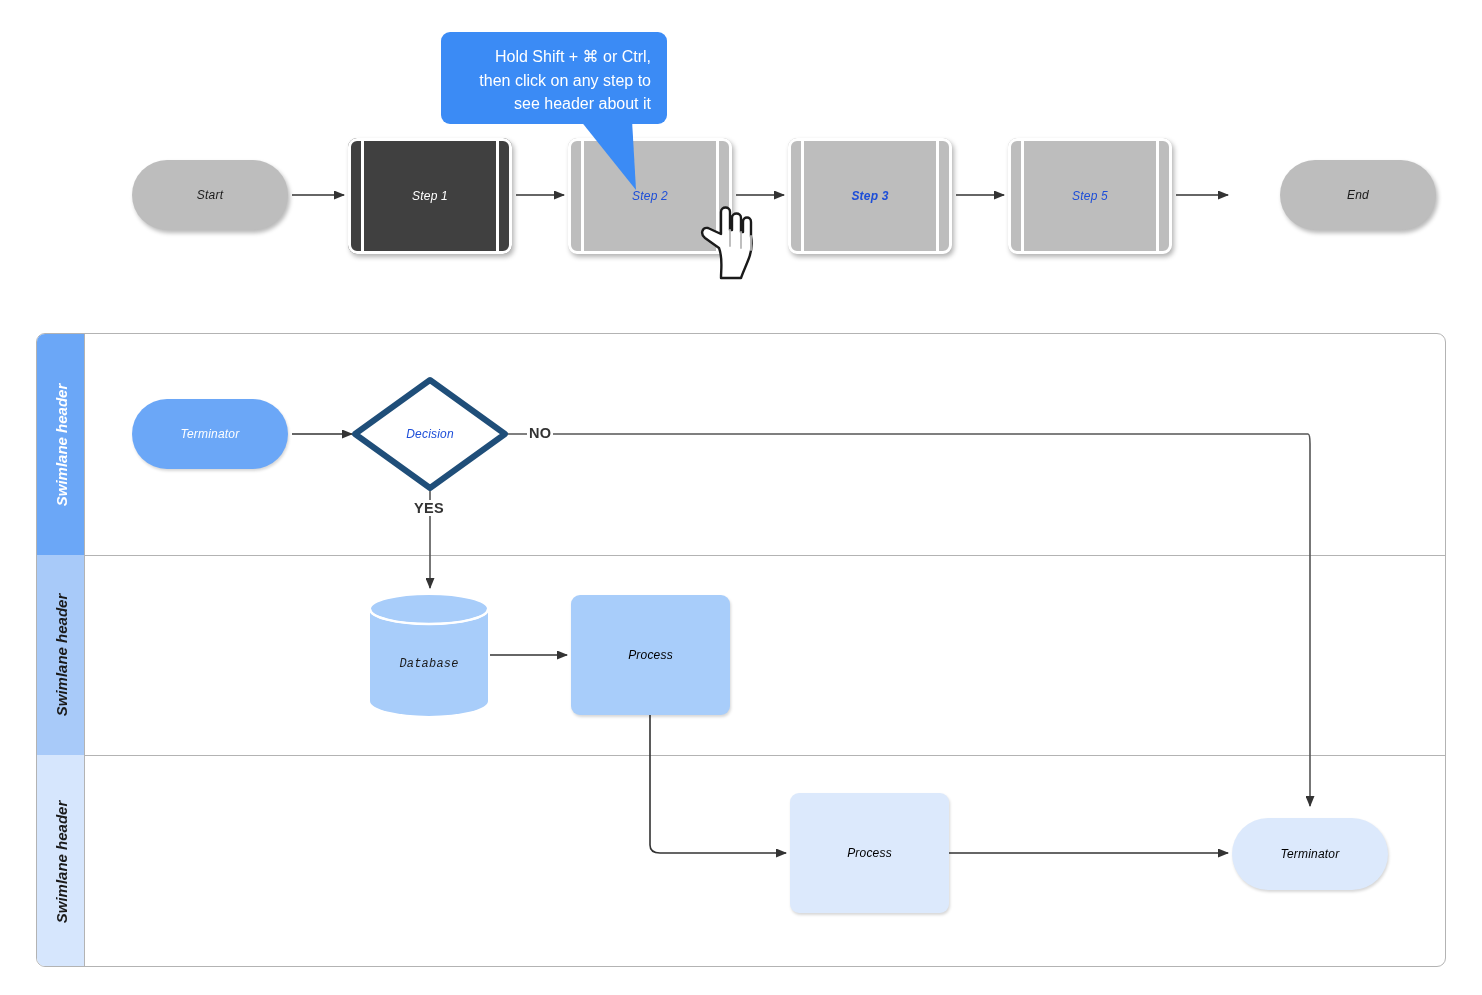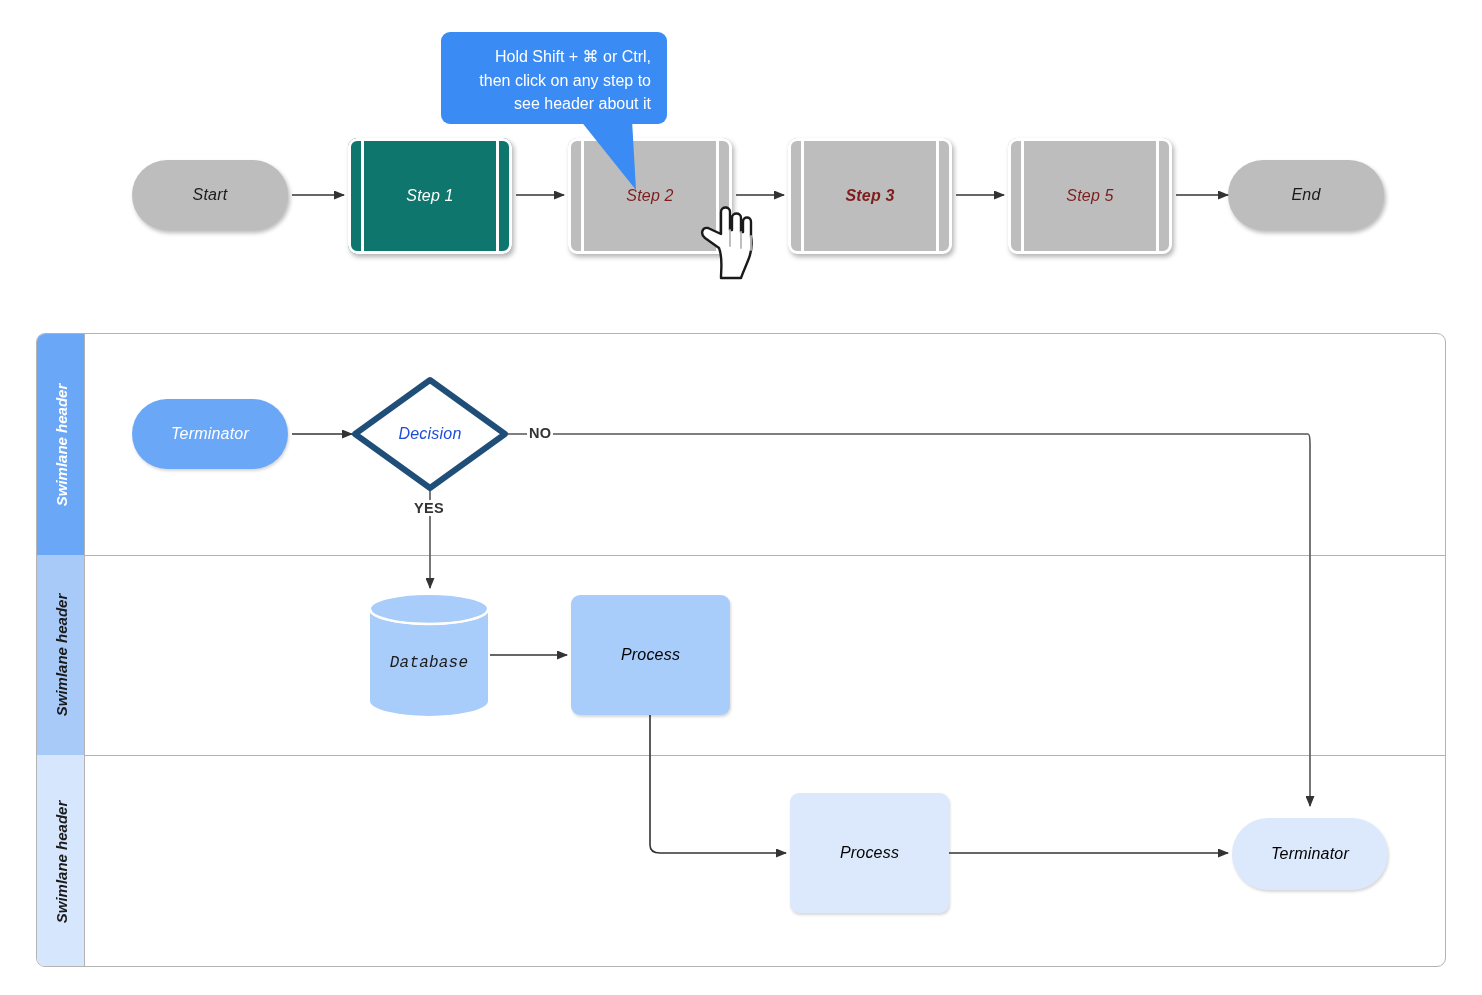--- a/index.html
+++ b/index.html
@@ -25,58 +25,58 @@
   .abs { position: absolute; }
 
   
   .shp-label {
     position: absolute;
     inset: 0;
     display: flex;
     align-items: center;
     justify-content: center;
     font-style: italic;
-    font-size: 16px;
+    font-size: 12px;
     letter-spacing: .2px;
     pointer-events: none;
     text-align: center;
     line-height: 1.2;
   }
 
   
   .term-gray {
     background: #bdbdbd;
     border-radius: 40px;
     box-shadow: 2px 3px 4px rgba(0,0,0,.28);
     color: #1b1b1b;
   }
 
   
   .predef {
     border-radius: 9px;
     box-shadow: 2px 3px 5px rgba(0,0,0,.30);
     background: #bdbdbd;
   }
-  .predef.sel { background: #0f766e; }
+  .predef.sel { background: #404040; }
   .predef .bar {
     position: absolute;
     top: 0; bottom: 0;
     width: 3px;
     background: #ffffff;
   }
   .predef .bar.l { left: 13px; }
   .predef .bar.r { right: 13px; }
   .predef .edge {
     position: absolute;
     inset: 0;
     border: 3px solid #ffffff;
     border-radius: 9px;
     pointer-events: none;
   }
-  .predef .shp-label { color: #7f1d1d; }
+  .predef .shp-label { color: #1d4ed8; }
   .predef.sel .shp-label { color: #ffffff; }
 
   
   .callout {
     background: #3b8bf5;
     color: #ffffff;
     border-radius: 9px;
     font-size: 16px;
     line-height: 1.47;
     text-align: right;
@@ -176,21 +176,21 @@
     <div class="shp-label">Step 3</div>
   </div>
 
   <div class="abs predef" style="left:1008px; top:138px; width:164px; height:116px;">
     <div class="edge"></div>
     <div class="bar l"></div>
     <div class="bar r"></div>
     <div class="shp-label">Step 5</div>
   </div>
 
-  <div class="abs term-gray" style="left:1228px; top:160px; width:156px; height:70px;">
+  <div class="abs term-gray" style="left:1280px; top:160px; width:156px; height:70px;">
     <div class="shp-label">End</div>
   </div>
 
   <div class="abs pool" style="left:36px; top:333px; width:1410px; height:634px;">
 
     <div class="lane-hdr" style="top:0; height:221px; background:#6ba7f7;">
       <span style="color:#ffffff;">Swimlane header</span>
     </div>
     <div class="lane-hdr" style="top:221px; height:200px; background:#a8caf9;">
       <span style="color:#1b1b1b;">Swimlane header</span>

